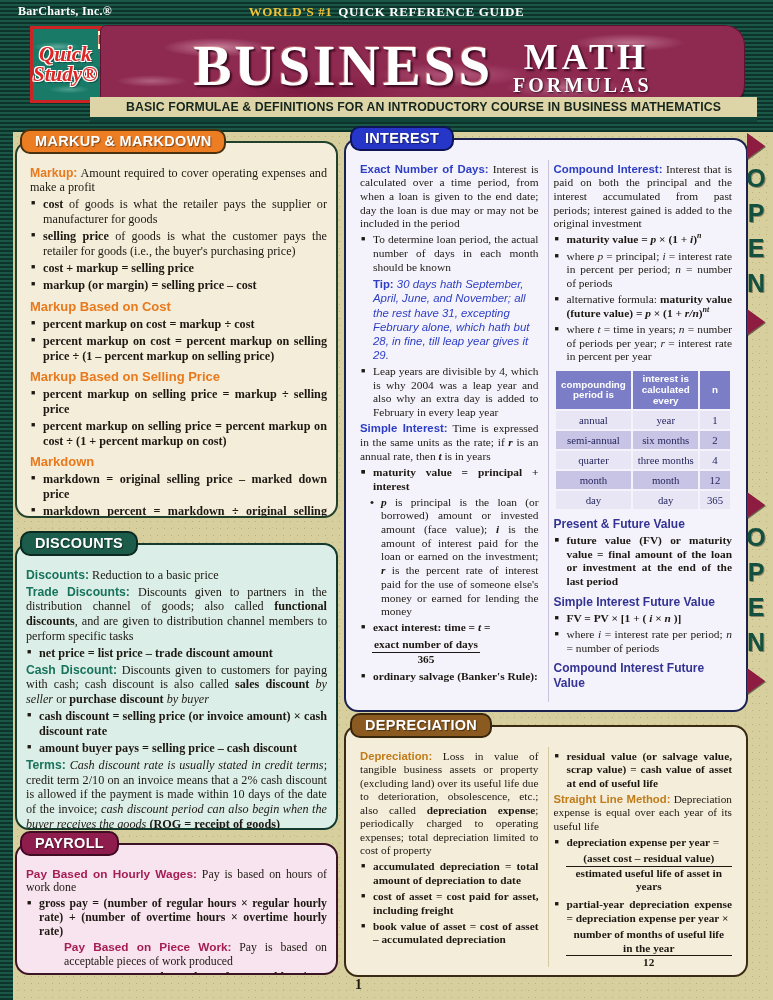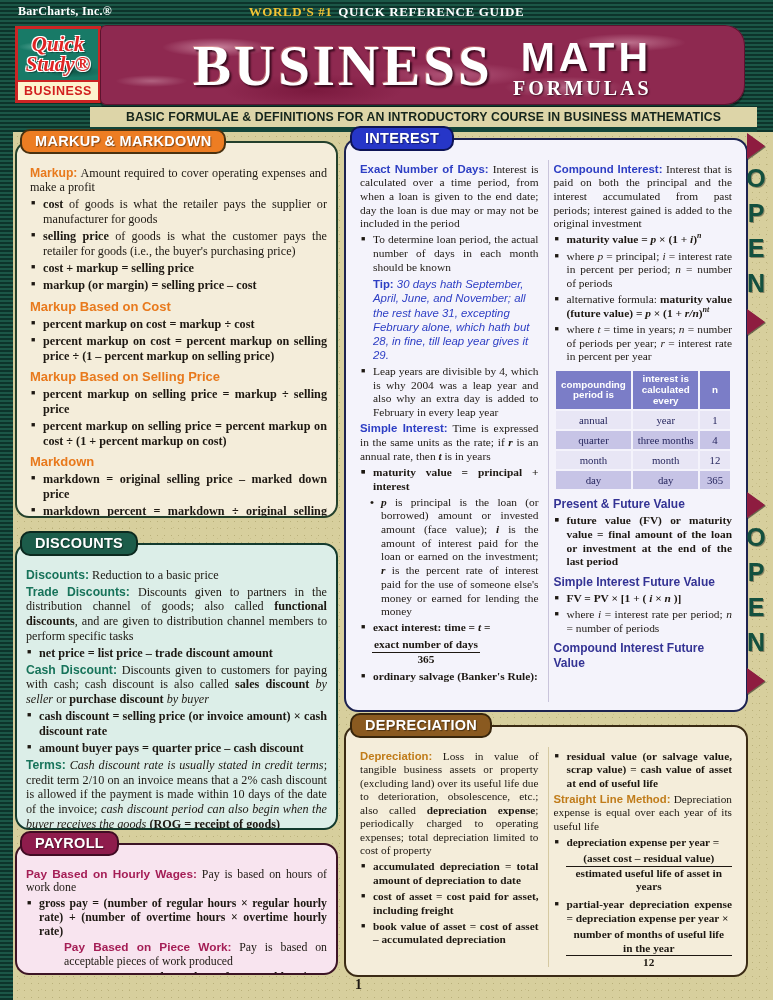--- a/index.html
+++ b/index.html
@@ -10,47 +10,47 @@
     font-family:"Liberation Serif",serif;color:#1d1812;}
   
   .masthead{position:absolute;left:0;top:0;width:773px;height:132px;
     background:repeating-linear-gradient(180deg,#1b5747 0 2px,#0d342b 2px 4px);}
   .left-rib{position:absolute;left:0;top:0;width:13px;height:1000px;z-index:6;
     background:repeating-linear-gradient(180deg,#1b5747 0 2px,#0d342b 2px 4px);}
   .top-strip{position:absolute;left:0;top:0;width:100%;height:24px;}
   .brand{position:absolute;left:18px;top:4px;color:#fff;font-weight:bold;font-size:12px;letter-spacing:.3px;}
   .tagline{position:absolute;left:0;top:4px;width:100%;text-align:center;font-weight:bold;font-size:13px;color:#fff;letter-spacing:.6px;}
   .tagline .gold{color:#f2c335;margin-right:6px;}
-  .logo{position:absolute;left:15px;top:26px;width:86px;height:77px;border:3px solid #cc2424;box-sizing:border-box;
+  .logo{position:absolute;left:30px;top:26px;width:86px;height:77px;border:3px solid #cc2424;box-sizing:border-box;
     background-color:#187a67;
     background-image:radial-gradient(ellipse 40px 8px at 30% 25%,rgba(220,255,245,.35),transparent 60%),
       radial-gradient(ellipse 50px 10px at 70% 60%,rgba(10,60,50,.55),transparent 60%),
       radial-gradient(ellipse 35px 7px at 45% 85%,rgba(200,245,235,.3),transparent 60%);
-    display:flex;flex-direction:column;}
+    display:flex;}
   .logo-txt{flex:1;display:flex;flex-direction:column;align-items:center;justify-content:center;line-height:.95;}
   .logo-word{font-family:"Liberation Serif",serif;font-style:italic;font-weight:bold;font-size:21px;color:#e02525;
     text-shadow:-1px -1px 0 #fff,1px -1px 0 #fff,-1px 1px 0 #fff,1px 1px 0 #fff,2px 2px 1px rgba(0,0,0,.4);}
   .logo-band{height:18px;background:#fdf4cf;border-top:2px solid #cc2424;color:#d21f1f;
     font-family:"Liberation Sans",sans-serif;font-weight:bold;font-size:12.5px;text-align:center;line-height:18px;letter-spacing:.5px;}
   .banner{position:absolute;left:100px;top:25px;width:645px;height:80px;border-radius:6px 20px 20px 6px;
     background-color:#8e2950;
     background-image:radial-gradient(ellipse 90px 16px at 18% 28%,rgba(255,215,228,.5),transparent 60%),
       radial-gradient(ellipse 130px 20px at 55% 62%,rgba(235,160,190,.38),transparent 60%),
       radial-gradient(ellipse 95px 15px at 82% 22%,rgba(250,205,220,.42),transparent 60%),
       radial-gradient(ellipse 150px 28px at 33% 82%,rgba(110,15,50,.6),transparent 60%),
       radial-gradient(ellipse 100px 18px at 72% 78%,rgba(255,228,238,.32),transparent 60%),
       radial-gradient(ellipse 60px 10px at 8% 70%,rgba(255,228,238,.3),transparent 60%);
     box-shadow:0 3px 0 rgba(0,0,0,.35), inset 0 0 0 1px rgba(60,5,25,.6);
     display:flex;align-items:center;justify-content:center;gap:20px;}
   .t-main{font-family:"Liberation Serif",serif;font-weight:bold;font-size:57px;color:#fff;letter-spacing:3px;
     text-shadow:2px 2px 2px #3a0a1e,-1px -1px 0 rgba(255,200,160,.4);}
   .t-side{display:flex;flex-direction:column;align-items:center;line-height:1;margin-top:4px;}
-  .t-math{font-family:Liberation Sans, sans-serif;font-weight:bold;font-size:41px;color:#fff;letter-spacing:4px;text-shadow:2px 2px 2px #3a0a1e;margin-left:8px;}
+  .t-math{font-family:Liberation Serif, serif;font-weight:bold;font-size:36px;color:#fff;letter-spacing:4px;text-shadow:2px 2px 2px #3a0a1e;margin-left:8px;}
   .t-form{font-family:"Liberation Serif",serif;font-weight:bold;font-size:20px;color:#fff;letter-spacing:3px;text-shadow:1px 1px 2px #3a0a1e;}
-  .subtitle{position:absolute;left:90px;top:107px;width:667px;height:20px;background:#ddd5a8;
+  .subtitle{position:absolute;left:90px;top:97px;width:667px;height:20px;background:#ddd5a8;
     border-bottom:5px solid #12453a;box-sizing:content-box;
     font-family:"Liberation Sans",sans-serif;font-weight:bold;font-size:12.3px;color:#15251c;
     text-align:center;line-height:20px;letter-spacing:.1px;}
   
   .badge{position:absolute;z-index:4;font-family:"Liberation Sans",sans-serif;font-weight:bold;color:#fff;
     font-size:14.5px;padding:2px 13px 3px;border-radius:10px;border:2.5px solid;letter-spacing:.3px;
     text-shadow:1px 1px 1px rgba(0,0,0,.45);}
   .panel{position:absolute;border-radius:14px;border:2px solid;padding:20px 9px 8px;box-sizing:border-box;
     line-height:1.2;overflow:hidden;z-index:2;}
   .badge-markup{left:20px;top:129px;background:#ed7d23;border-color:#4a3210;}
@@ -155,21 +155,21 @@
   </div>
 
   <div class="badge badge-discounts">DISCOUNTS</div>
   <div class="panel panel-discounts">
     <div>
         <div class="blk p"><span class="ac1">Discounts:</span> Reduction to a basic price</div>
         <div class="blk p"><span class="ac1">Trade Discounts:</span> Discounts given to partners in the distribution channel of goods; also called <span class="bd">functional discounts</span>, and are given to distribution channel members to perform specific tasks</div>
         <div class="blk b"><span class="mark">■</span><span class="bd">net price = list price – trade discount amount</span></div>
         <div class="blk p"><span class="ac1">Cash Discount:</span> Discounts given to customers for paying with cash; cash discount is also called <span class="bd">sales discount</span> <span class="it">by seller</span> or <span class="bd">purchase discount</span> <span class="it">by buyer</span></div>
         <div class="blk b"><span class="mark">■</span><span class="bd">cash discount = selling price (or invoice amount) × cash discount rate</span></div>
-        <div class="blk b"><span class="mark">■</span><span class="bd">amount buyer pays = quarter price – cash discount</span></div>
+        <div class="blk b"><span class="mark">■</span><span class="bd">amount buyer pays = selling price – cash discount</span></div>
         <div class="blk p"><span class="ac1">Terms:</span> <span class="it">Cash discount rate is usually stated in credit terms</span>; credit term 2/10 on an invoice means that a 2% cash discount is allowed if the payment is made within 10 days of the date of the invoice; <span class="it">cash discount period can also begin when the buyer receives the goods</span> <span class="bd">(ROG = receipt of goods)</span></div>
       </div>
   </div>
 
   <div class="badge badge-payroll">PAYROLL</div>
   <div class="panel panel-payroll">
     <div>
         <div class="blk p"><span class="ac1">Pay Based on Hourly Wages:</span> Pay is based on hours of work done</div>
         <div class="blk b"><span class="mark">■</span><span class="bd">gross pay = (number of regular hours × regular hourly rate) + (number of overtime hours × overtime hourly rate)</span></div>
         <div class="blk pi"><span class="ac1">Pay Based on Piece Work:</span> Pay is based on acceptable pieces of work produced</div>
@@ -214,20 +214,25 @@
                 <th style="width: 26px;">n</th>
               </tr>
             </thead>
             <tbody>
               <tr>
                 <td>annual</td>
                 <td>year</td>
                 <td>1</td>
               </tr>
               <tr>
+                <td>semi-annual</td>
+                <td>six months</td>
+                <td>2</td>
+              </tr>
+              <tr>
                 <td>quarter</td>
                 <td>three months</td>
                 <td>4</td>
               </tr>
               <tr>
                 <td>month</td>
                 <td>month</td>
                 <td>12</td>
               </tr>
               <tr>

